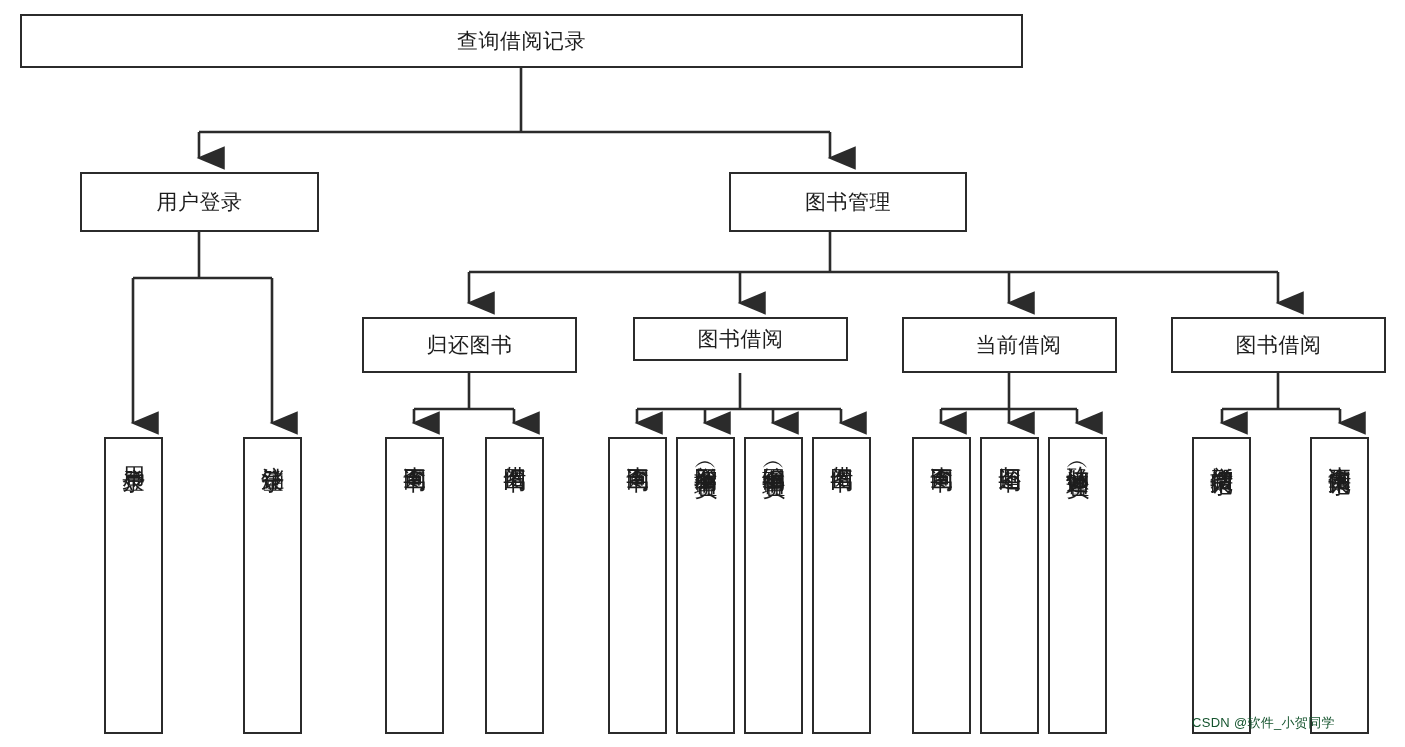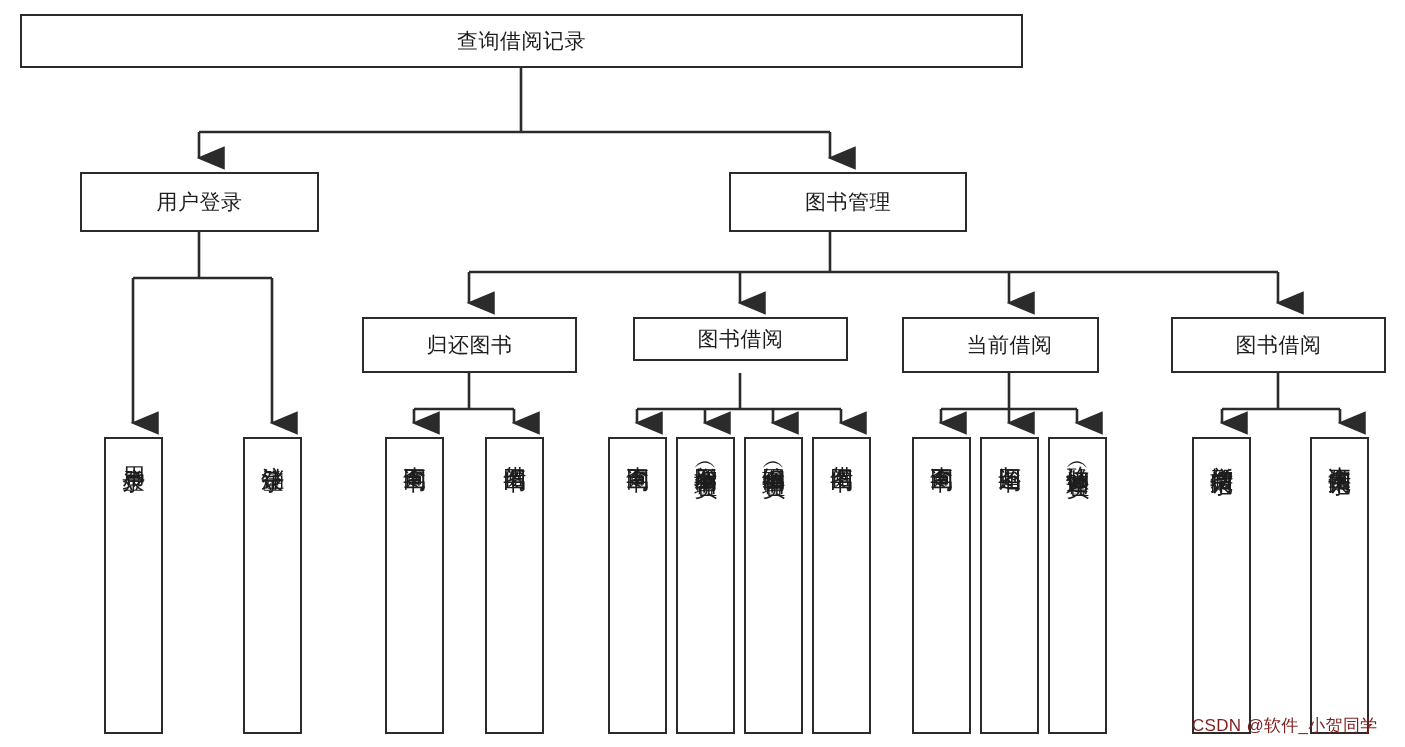--- a/index.html
+++ b/index.html
@@ -54,22 +54,22 @@
     text-orientation: upright;
     font-size: 23px;
     line-height: 1.02;
     letter-spacing: 1.5px;
     max-height: 285px;
   }
   .watermark {
     position: absolute;
     left: 1192px;
     top: 714px;
-    font-size: 17px;
-    color: #7f1d1d;
+    font-size: 13px;
+    color: #14532d;
     white-space: nowrap;
     letter-spacing: 0.3px;
   }
 </style>
 </head>
 <body>
 
 <div id="canvas">
 
   <svg id="wires" viewBox="0 0 1405 747" xmlns="http://www.w3.org/2000/svg">
@@ -132,21 +132,21 @@
   <div class="node horiz" style="left:729px; top:172px; width:238px; height:60px;">
     <span class="label">图书管理</span>
   </div>
 
   <div class="node horiz" style="left:362px; top:317px; width:215px; height:56px;">
     <span class="label">归还图书</span>
   </div>
   <div class="node horiz" style="left:633px; top:317px; width:215px; height:44px;">
     <span class="label">图书借阅</span>
   </div>
-  <div class="node horiz" style="left:902px; top:317px; width:197px; height:56px;padding-left:18px;">
+  <div class="node horiz" style="left:902px; top:317px; width:215px; height:56px;padding-left:18px;">
     <span class="label">当前借阅</span>
   </div>
   <div class="node horiz" style="left:1171px; top:317px; width:215px; height:56px;">
     <span class="label">图书借阅</span>
   </div>
 
   <div class="node vert" style="left:104px; top:437px; width:59px; height:297px;">
     <span class="label">用户登录</span>
   </div>
   <div class="node vert" style="left:243px; top:437px; width:59px; height:297px;">

